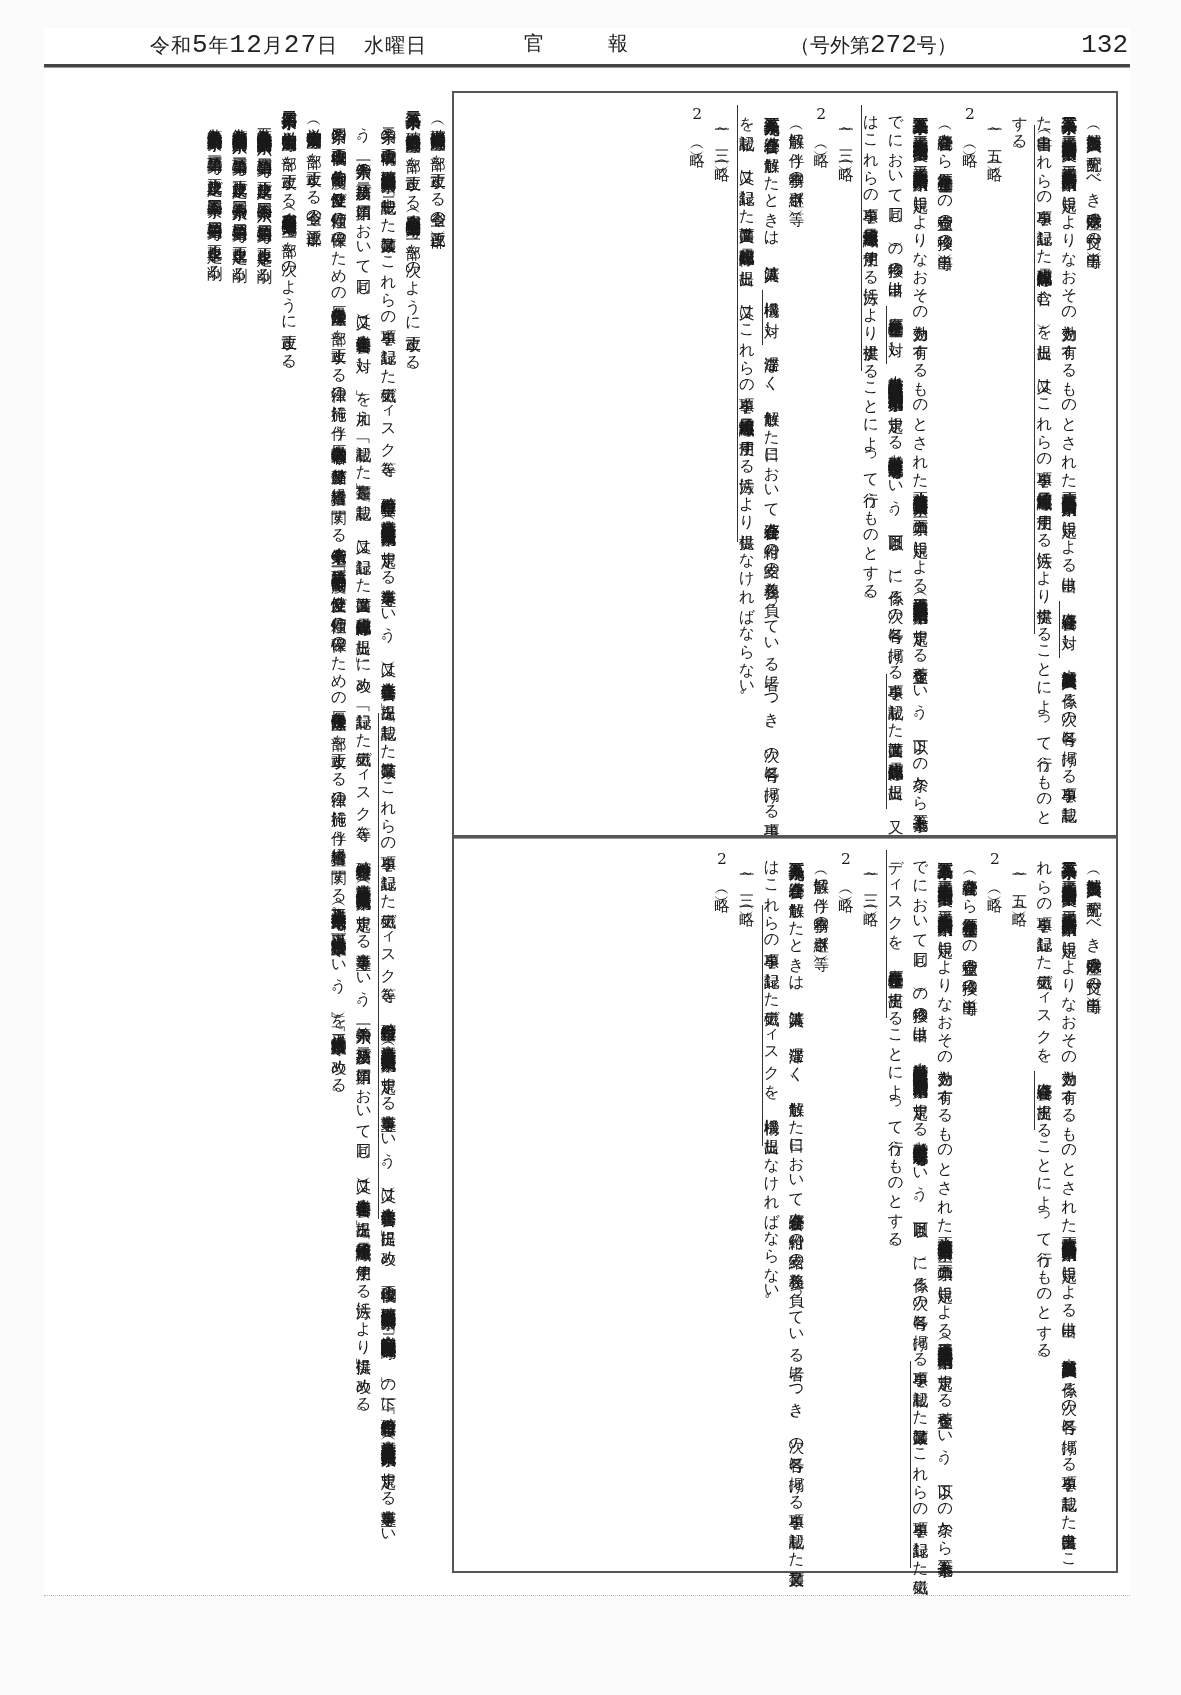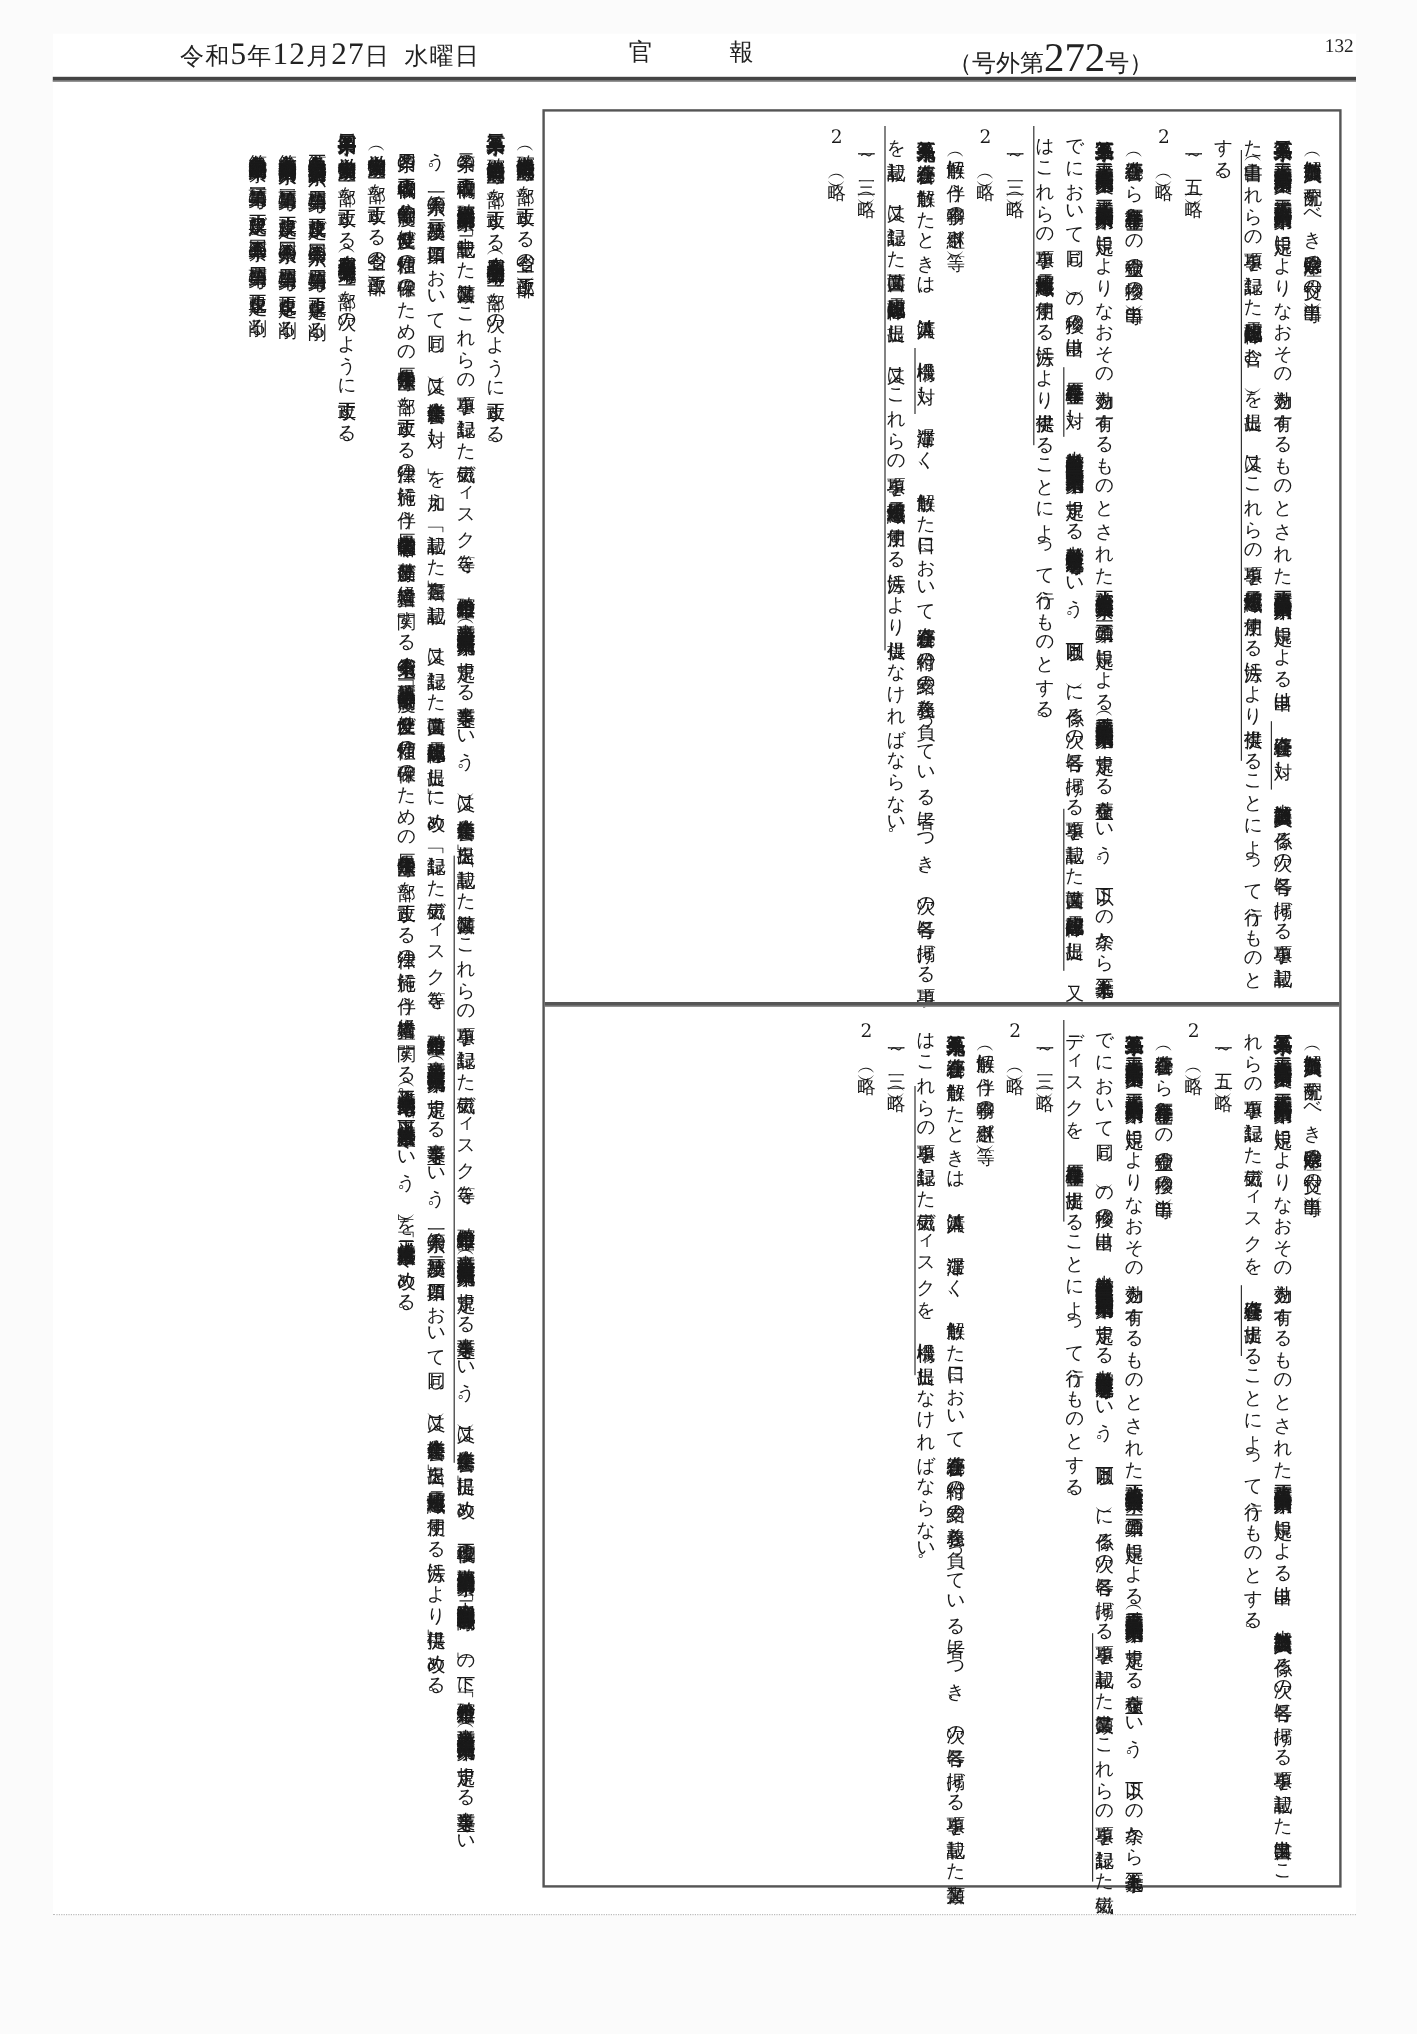--- a/index.html
+++ b/index.html
@@ -1,26 +1,26 @@
 <!DOCTYPE html>
 <html><head>
 <meta charset="utf-8">
 <style>
   html, body { margin:0; padding:0; background:#fbfbfb; }
   body { width:1181px; height:1695px; position:relative; overflow:hidden;
          font-family:"DejaVu Serif","Liberation Serif",serif; color:#1a1a1a; }
   .page { position:absolute; left:44px; top:28px; width:1086px; height:1568px; background:#ffffff; }
   .header { position:absolute; left:0; top:0; width:1086px; height:34px; }
-  .hdr-item { position:absolute; top:2px; font-family:Liberation Serif, serif; color:#222; white-space:nowrap;text-align:center; }
+  .hdr-item { position:absolute; top:2px; font-family:Liberation Mono, monospace; color:#222; white-space:nowrap;text-align:center; }
   .hdr-date { left:106px; font-size:20px; letter-spacing:1px; }
   .hdr-date b { font-weight:normal; font-size:26px; }
   .hdr-title { left:480px; font-size:20px; letter-spacing:64px; }
   .hdr-issue { left:746px; font-size:20px; }
-  .hdr-issue b { font-weight:normal; font-size:34px; }
-  .hdr-page { right:2px; font-size:16px; }
+  .hdr-issue b { font-weight:normal; font-size:26px; }
+  .hdr-page { right:2px; font-size:26px; }
   .hdr-rule { position:absolute; left:0; top:36px; width:1086px; height:3px; background:#444; border-bottom:1px solid #999; }
   .footer-rule { position:absolute; left:0; top:1567px; width:1086px; border-top:1px dotted #bbb; }
 
   .vcol { position:absolute; writing-mode:vertical-rl; text-orientation:upright; font-size:15.5px; line-height:24.8px; letter-spacing:0.6px; }
   .vcol p { margin:0; }
   .vcol .art { font-weight:bold; font-family:"DejaVu Sans","Liberation Sans",sans-serif; }
   .vcol .cap { padding-top:1em; }
   .ul { border-left:1.5px solid #333; }
 
   .box { position:absolute; left:408px; top:63px; width:666px; height:1482px; border:2px solid #555; box-sizing:border-box; }

